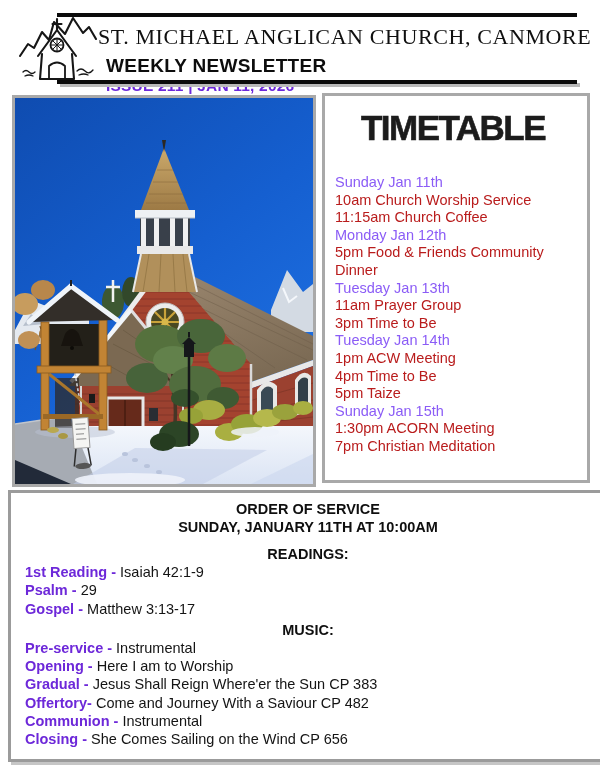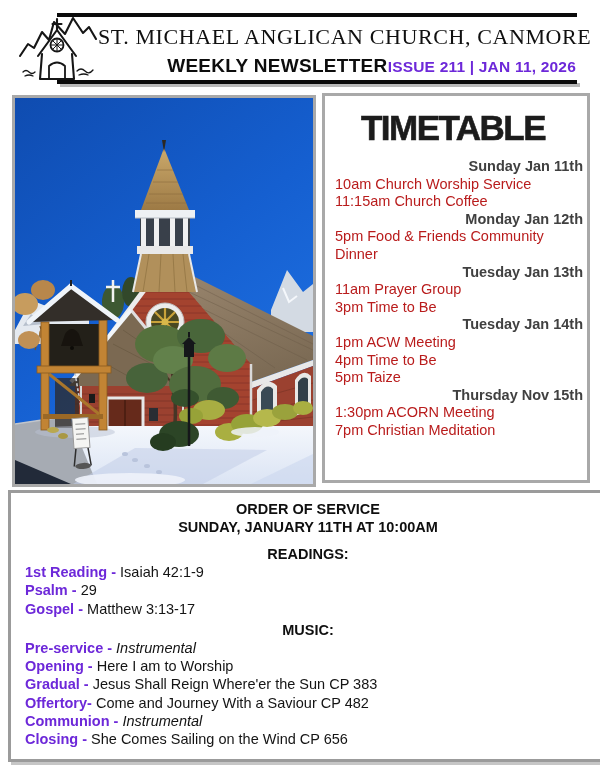--- a/index.html
+++ b/index.html
@@ -7,50 +7,50 @@
     width:600px;height:777px;position:relative;background:#ffffff;
     font-family:"Liberation Sans",sans-serif;color:#1a1a1a;overflow:hidden;
   }
   
   .logo{position:absolute;left:16px;top:8px;width:84px;height:80px;}
   .rule-top{position:absolute;left:57px;top:13px;width:520px;height:4px;background:#0b0b0b;}
   .church-name{
     position:absolute;left:98px;top:24px;width:484px;text-align:left;
     font-family:"Liberation Serif",serif;font-size:22px;letter-spacing:.6px;color:#101010;white-space:nowrap;
   }
-  .sub-row{position:absolute;left:106px;top:55px;width:470px;display:flex;justify-content:flex-end;align-items:baseline;}
+  .sub-row{position:absolute;left:106px;top:55px;width:470px;display:flex;justify-content:flex-end;align-items:baseline;flex-direction:column;}
   .weekly{font-size:19px;font-weight:bold;letter-spacing:.3px;color:#0d0d0d;}
   .issue{font-size:15.5px;font-weight:bold;letter-spacing:.2px;color:#6d28d9;}
   .rule-bottom{position:absolute;left:57px;top:80px;width:520px;height:4px;background:#0b0b0b;box-shadow:3px 3px 0 #b9b9b9;}
   
   .photo-frame{position:absolute;left:12px;top:95px;width:298px;height:386px;border:3px solid #a9a9a9;background:#1560cf;}
   .photo-frame svg{display:block;width:100%;height:100%;}
   
   .tt-box{
     position:absolute;left:322px;top:93px;width:262px;height:384px;box-sizing:content-box;
     border:3px solid #a9a9a9;background:#fff;
   }
   .tt-title{
     text-align:center;font-size:35px;font-weight:bold;letter-spacing:-1.5px;color:#1c1c1c;
-    margin:12px 6px 10px 0;-webkit-text-stroke:.6px #1c1c1c;
+    margin:12px 6px 26px 0;-webkit-text-stroke:.6px #1c1c1c;
   }
   .tt-list{padding-left:10px;padding-right:4px;}
-  .tt-day{font-weight:bold;font-size:14.5px;line-height:17.6px;color:#404040;text-align:right;}
+  .tt-day{font-weight:normal;font-size:14.5px;line-height:17.6px;color:#8b5cf6;}
   .tt-ev{font-size:14.5px;line-height:17.6px;color:#b91c1c;}
   
   .svc-box{
     position:absolute;left:8px;top:490px;width:600px;height:272px;box-sizing:border-box;
     border:3px solid #9b9b9b;box-shadow:3px 3px 0 #c6c6c6;background:#fff;padding:7px 14px 4px 14px;
   }
   .svc-center{text-align:center;font-weight:bold;font-size:14.5px;line-height:18px;color:#0f0f0f;}
   .gap-lg{height:9px;}
   .gap-sm{height:3px;}
   .svc-line{font-size:14.5px;line-height:18.3px;color:#141414;}
   .b{font-weight:bold;color:#6d28d9;}
-  .i{font-style:italic;}
+  .i{}
 </style>
 </head>
 <body>
 
 <div class="rule-top"></div>
 
 <svg class="logo" viewBox="0 0 84 80" aria-hidden="true">
   <g stroke="#161616" fill="none" stroke-width="2.1" stroke-linecap="round" stroke-linejoin="round">
     <path d="M4 48 L12 36 L18 40 L26 24 L33 32 L38 14 L49 26 L57 10 L67 25 L73 19 L80 31"></path>
     <path d="M41 11 V22 M36.5 16 H45.5"></path>
@@ -266,21 +266,21 @@
     <div class="tt-ev">11:15am Church Coffee</div>
     <div class="tt-day">Monday Jan 12th</div>
     <div class="tt-ev">5pm Food &amp; Friends Community Dinner</div>
     <div class="tt-day">Tuesday Jan 13th</div>
     <div class="tt-ev">11am Prayer Group</div>
     <div class="tt-ev">3pm Time to Be</div>
     <div class="tt-day">Tuesday Jan 14th</div>
     <div class="tt-ev">1pm ACW Meeting</div>
     <div class="tt-ev">4pm Time to Be</div>
     <div class="tt-ev">5pm Taize</div>
-    <div class="tt-day">Thursday Nov 15th</div>
+    <div class="tt-day">Sunday Jan 15th</div>
     <div class="tt-ev">1:30pm ACORN Meeting</div>
     <div class="tt-ev">7pm Christian Meditation</div>
   </div>
 </div>
 
 <div class="svc-box">
   <div class="svc-center">ORDER OF SERVICE</div>
   <div class="svc-center">SUNDAY, JANUARY 11TH AT 10:00AM</div>
   <div class="gap-lg"></div>
   <div class="svc-center">READINGS:</div>

